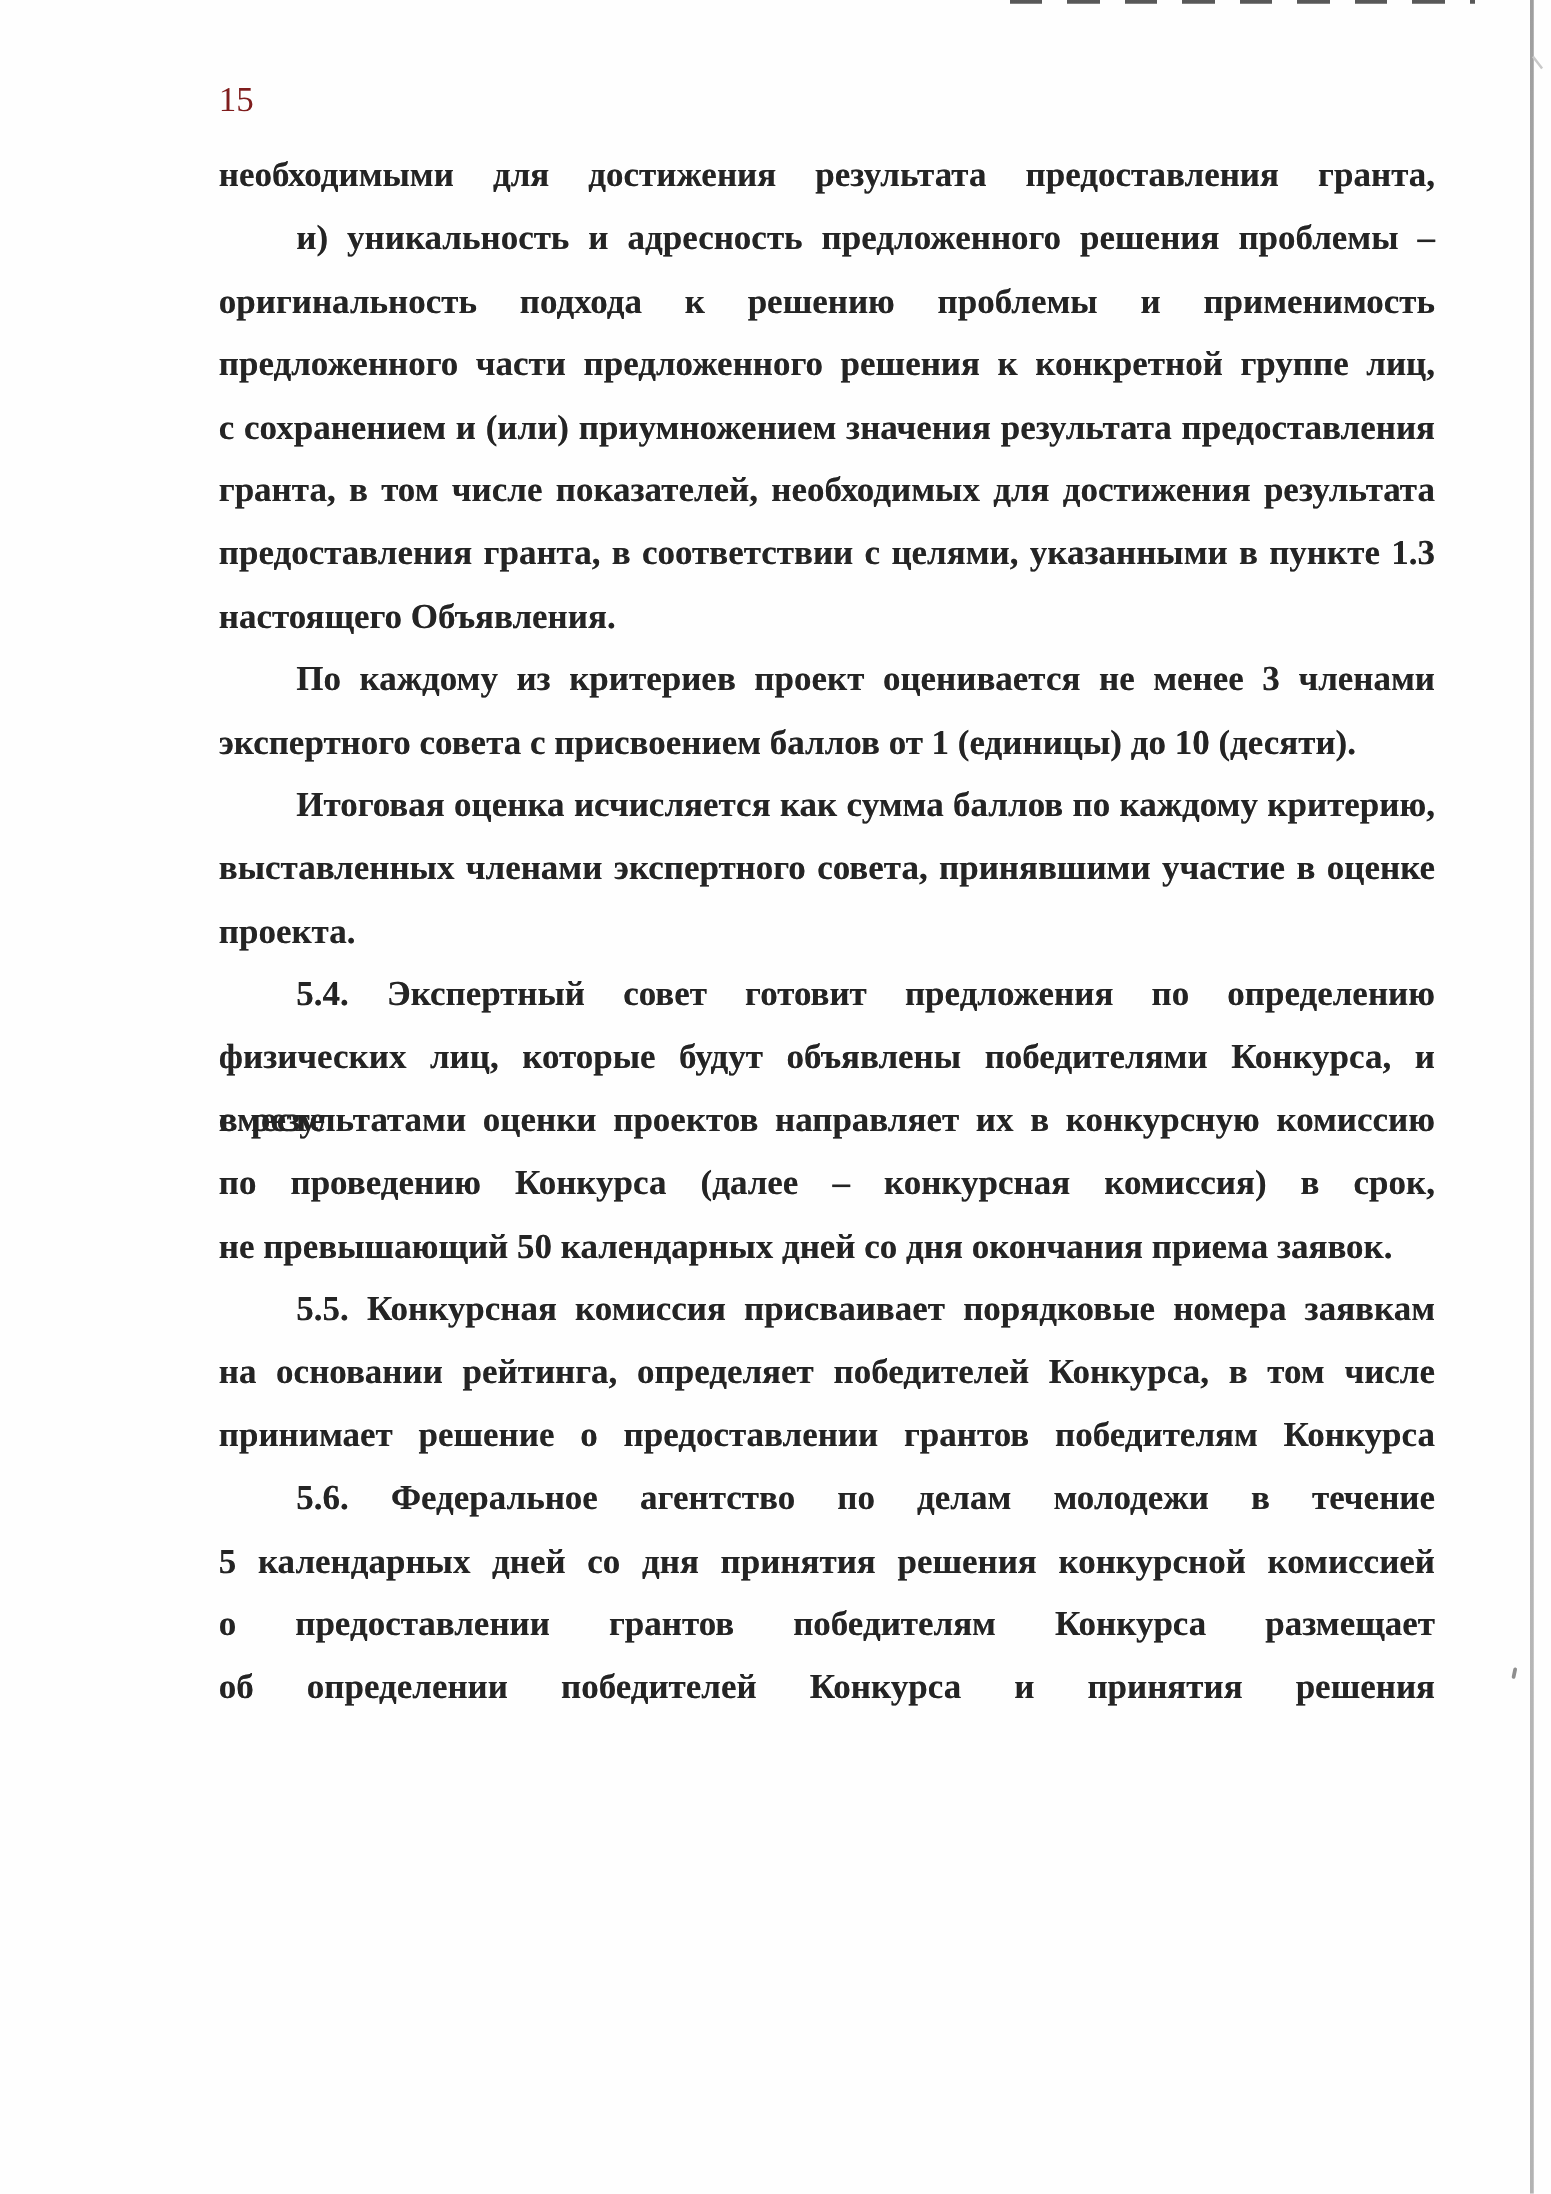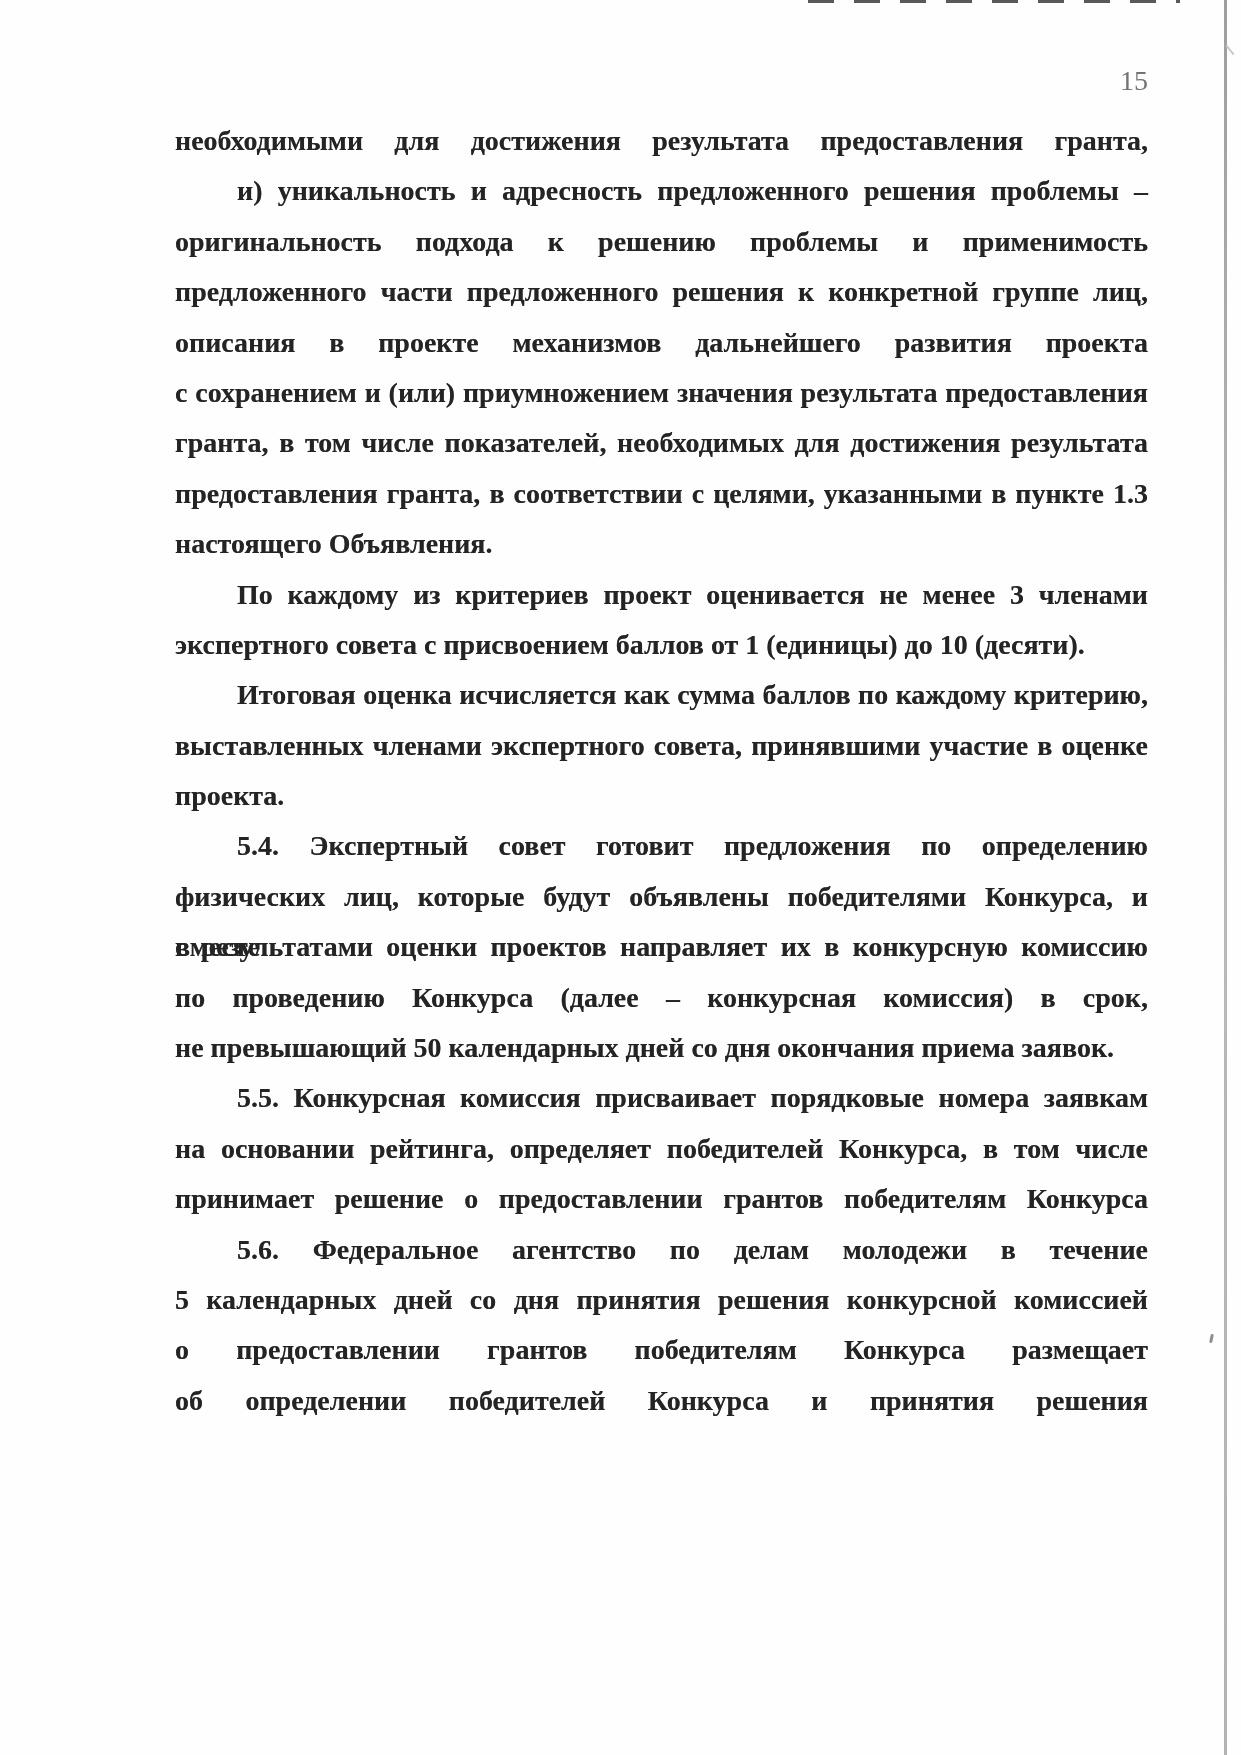--- a/index.html
+++ b/index.html
@@ -18,24 +18,24 @@
   .page {
     position: absolute;
     inset: 0;
     background: #fefefe;
   }
   .page-number {
     position: absolute;
     top: 64px;
     left: 175px;
     width: 973px;
-    text-align: right;
+    text-align: left;
     font-size: 28px;
     line-height: 34px;
-    color: #737373;
+    color: #7f1d1d;
   }
   .text-block {
     position: absolute;
     top: 116px;
     left: 175px;
     width: 973px;
     font-size: 28px;
     color: #242424;
     text-shadow: 0 0 0.5px rgba(45,45,45,0.55);
   }
@@ -106,21 +106,20 @@
   <div class="artifact-speck-1"></div>
   <div class="artifact-speck-2"></div>
 
   <div class="page-number">15</div>
 
   <div class="text-block">
     <div class="line">необходимыми для достижения результата предоставления гранта,</div>
     <div class="line indent">и) уникальность и адресность предложенного решения проблемы –</div>
     <div class="line">оригинальность подхода к решению проблемы и применимость</div>
     <div class="line">предложенного части предложенного решения к конкретной группе лиц,</div>
-    <div class="line">описания в проекте механизмов дальнейшего развития проекта</div>
     <div class="line">с сохранением и (или) приумножением значения результата предоставления</div>
     <div class="line">гранта, в том числе показателей, необходимых для достижения результата</div>
     <div class="line">предоставления гранта, в соответствии с целями, указанными в пункте 1.3</div>
     <div class="line last">настоящего Объявления.</div>
     <div class="line indent">По каждому из критериев проект оценивается не менее 3 членами</div>
     <div class="line last">экспертного совета с присвоением баллов от 1 (единицы) до 10 (десяти).</div>
     <div class="line indent">Итоговая оценка исчисляется как сумма баллов по каждому критерию,</div>
     <div class="line">выставленных членами экспертного совета, принявшими участие в оценке</div>
     <div class="line last">проекта.</div>
     <div class="line indent">5.4. Экспертный совет готовит предложения по определению</div>

